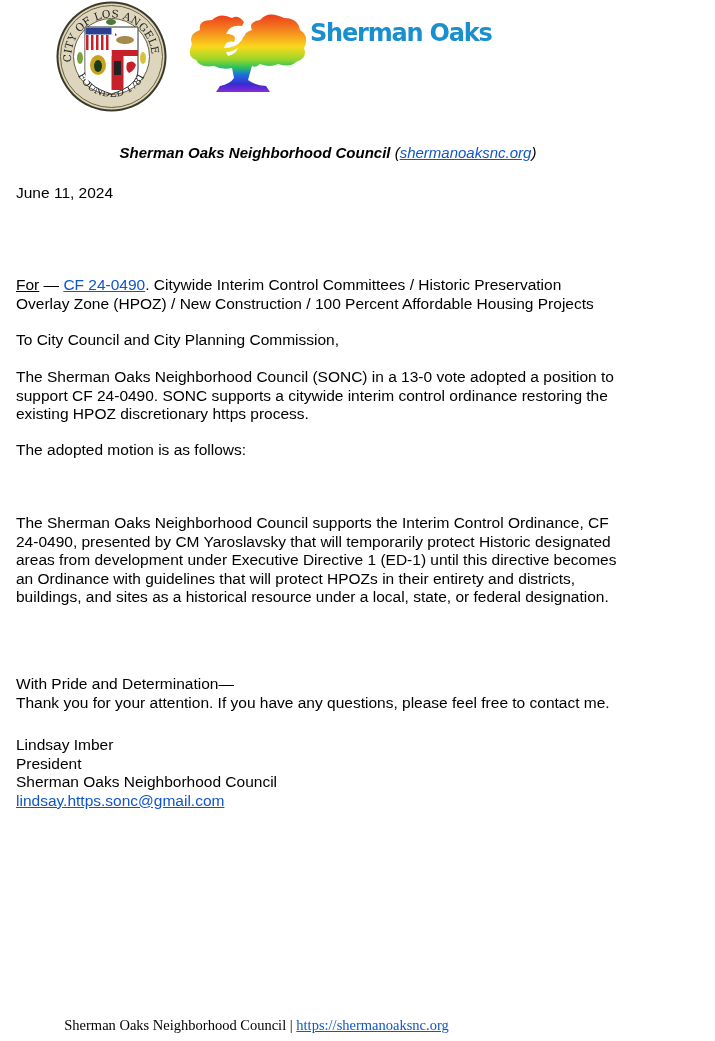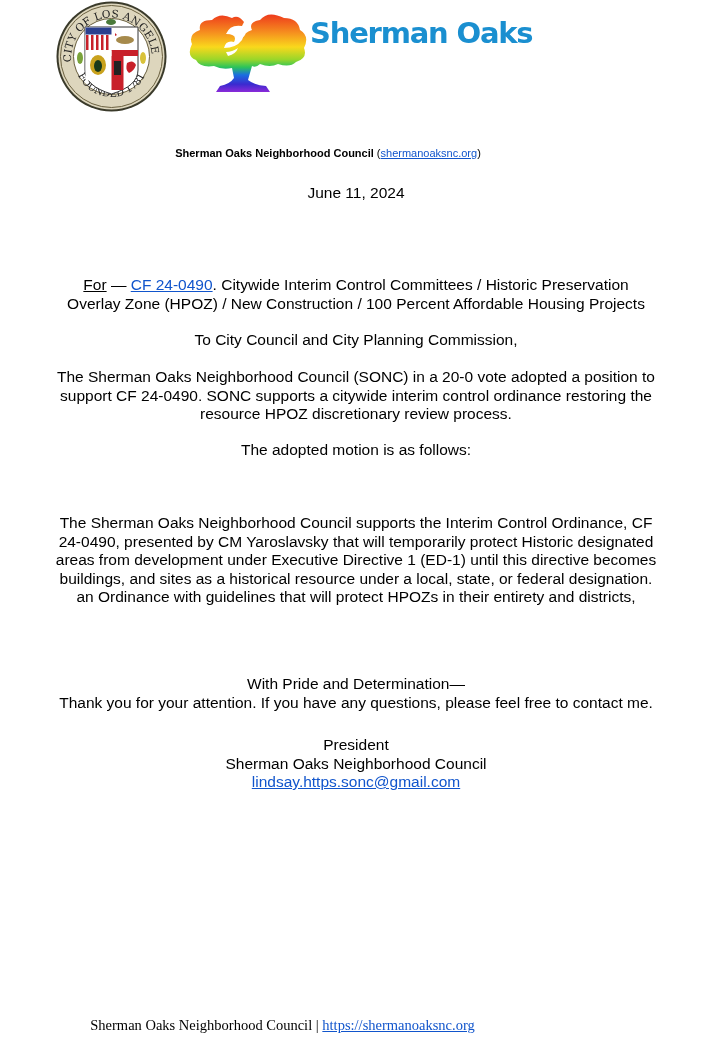--- a/index.html
+++ b/index.html
@@ -2,29 +2,29 @@
 <html><head>
 <meta charset="utf-8">
 <style>
   html, body { margin: 0; padding: 0; background: #ffffff; }
   body { width: 715px; height: 1041px; position: relative; overflow: hidden;
          font-family: "Liberation Sans", sans-serif; color: #000; font-size: 15.5px; line-height: 18.5px; }
   .header { position: absolute; left: 0; top: 0; width: 715px; height: 118px; }
   .seal { position: absolute; left: 55px; top: 0px; width: 113px; height: 113px; }
   .tree { position: absolute; left: 186px; top: 8px; width: 126px; height: 92px; }
   .logo-text { position: absolute; left: 310px; top: 18px; font-family: "DejaVu Sans", sans-serif; font-weight: bold;
-               color: #1a8fd0; font-size: 29px; line-height: 30px; letter-spacing: -1.2px; }
+               color: #1a8fd0; font-size: 24px; line-height: 30px; letter-spacing: -1.2px; }
   .logo-text div { white-space: nowrap; }
-  .title-line { position: absolute; left: 0; width: 656px; top: 144px; text-align: center; font-size: 11px; }
+  .title-line { position: absolute; left: 0; width: 656px; top: 144px; text-align: center; font-size: 15px; font-style: italic; }
   .title-line b { font-weight: bold; }
   a { color: #1155cc; text-decoration: underline; }
-  .p { position: absolute; left: 16px; width: 680px; text-align: center; }
+  .p { position: absolute; left: 16px; width: 680px; }
   .bold { font-weight: normal; }
   .footer { position: absolute; left: 0; width: 583px; top: 1016px; text-align: center;
-            font-family: "Liberation Serif", serif; font-size: 14.5px; padding-left: 26px; }
+            font-family: "Liberation Serif", serif; font-size: 14.5px; }
   .footer .inner { position: relative; left: -35px; }
 </style>
 </head>
 <body>
 
 <div class="header">
 
   <svg class="seal" viewBox="0 0 113 113">
     <defs>
       <path id="sealTop" d="M 16 58 A 40 40 0 0 1 97 58"></path>
@@ -111,40 +111,41 @@
 <div class="p" style="top:276px">
   <div>
     <span style="text-decoration:underline">For</span><span> — </span><a class="bold">CF 24-0490</a><span class="bold">. Citywide Interim Control Committees / Historic Preservation</span>
   </div>
   <div class="bold">Overlay Zone (HPOZ) / New Construction / 100 Percent Affordable Housing Projects</div>
 </div>
 
 <div class="p" style="top:331px">To City Council and City Planning Commission,</div>
 
 <div class="p" style="top:368px">
-  <div>The Sherman Oaks Neighborhood Council (SONC) in a 20-0 vote adopted a position to</div>
+  <div>The Sherman Oaks Neighborhood Council (SONC) in a 13-0 vote adopted a position to</div>
   <div>support CF 24-0490. SONC supports a citywide interim control ordinance restoring the</div>
-  <div>resource HPOZ discretionary review process.</div>
+  <div>existing HPOZ discretionary https process.</div>
 </div>
 
 <div class="p" style="top:441px">The adopted motion is as follows:</div>
 
 <div class="p" style="top:514px">
   <div>The Sherman Oaks Neighborhood Council supports the Interim Control Ordinance, CF</div>
   <div>24-0490, presented by CM Yaroslavsky that will temporarily protect Historic designated</div>
   <div>areas from development under Executive Directive 1 (ED-1) until this directive becomes</div>
+  <div>an Ordinance with guidelines that will protect HPOZs in their entirety and districts,</div>
   <div>buildings, and sites as a historical resource under a local, state, or federal designation.</div>
-  <div>an Ordinance with guidelines that will protect HPOZs in their entirety and districts,</div>
 </div>
 
 <div class="p" style="top:694px">Thank you for your attention. If you have any questions, please feel free to contact me.</div>
 
 <div class="p" style="top:675px">With Pride and Determination—</div>
 
 <div class="p" style="top:736px">
+  <div>Lindsay Imber</div>
   <div>President</div>
   <div>Sherman Oaks Neighborhood Council</div>
   <div><a>lindsay.https.sonc@gmail.com</a></div>
 </div>
 
 <div class="footer">
   <span class="inner">
     <span>Sherman Oaks Neighborhood Council</span><span> | </span><a>https://shermanoaksnc.org</a>
   </span>
 </div>

